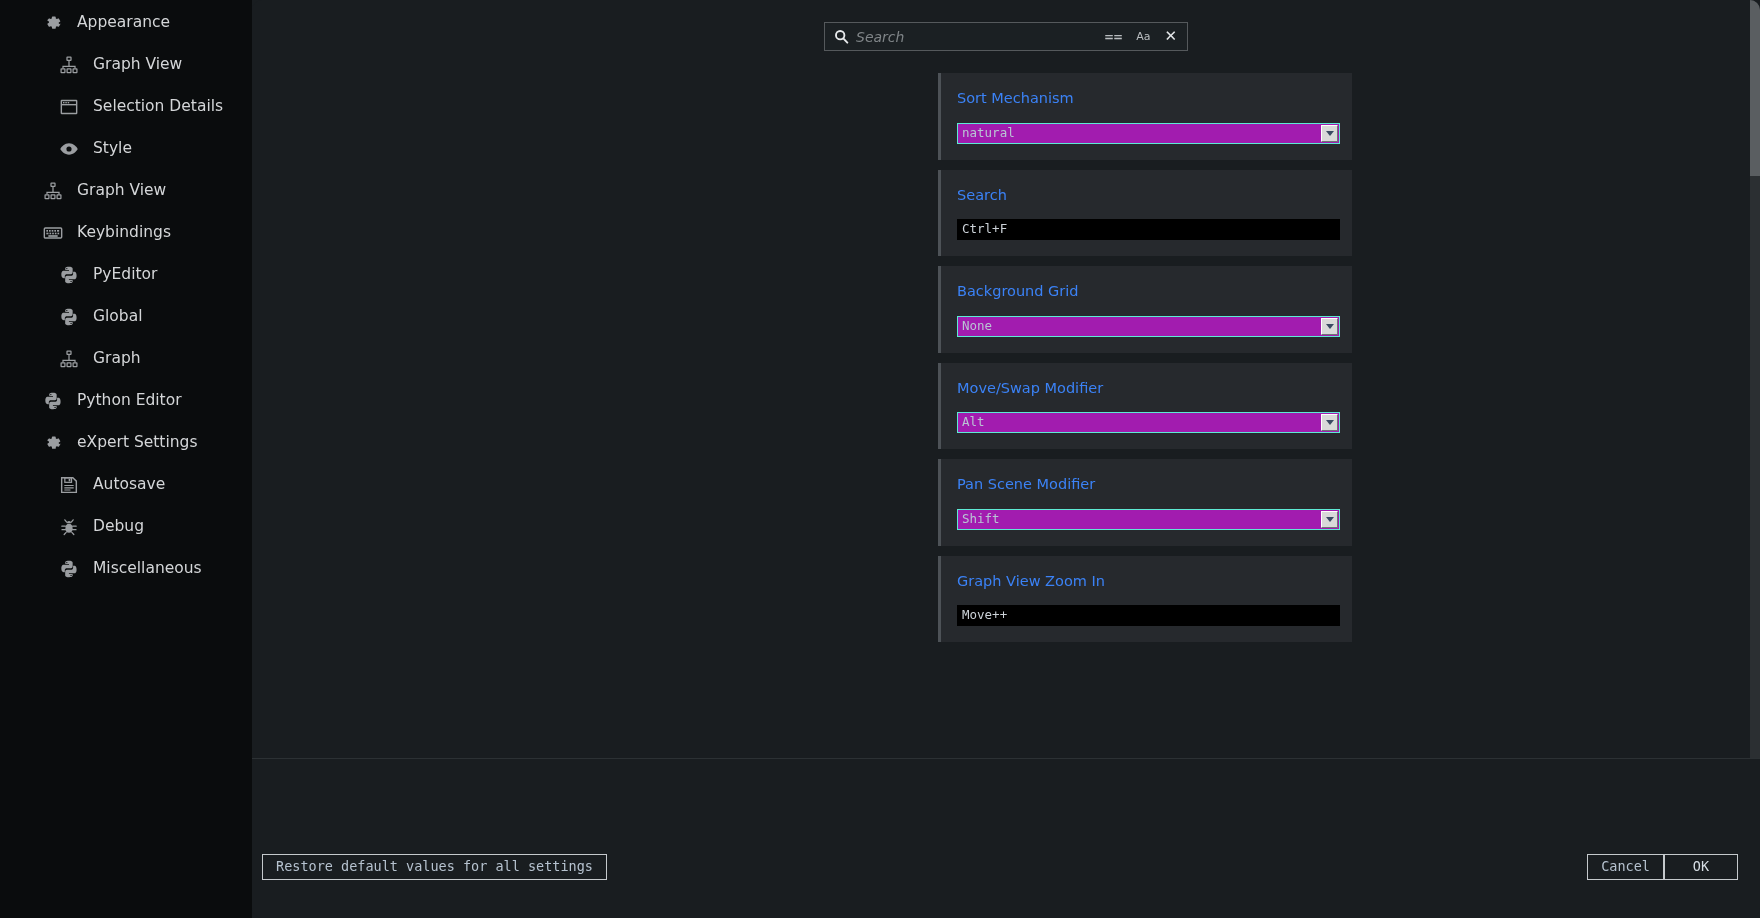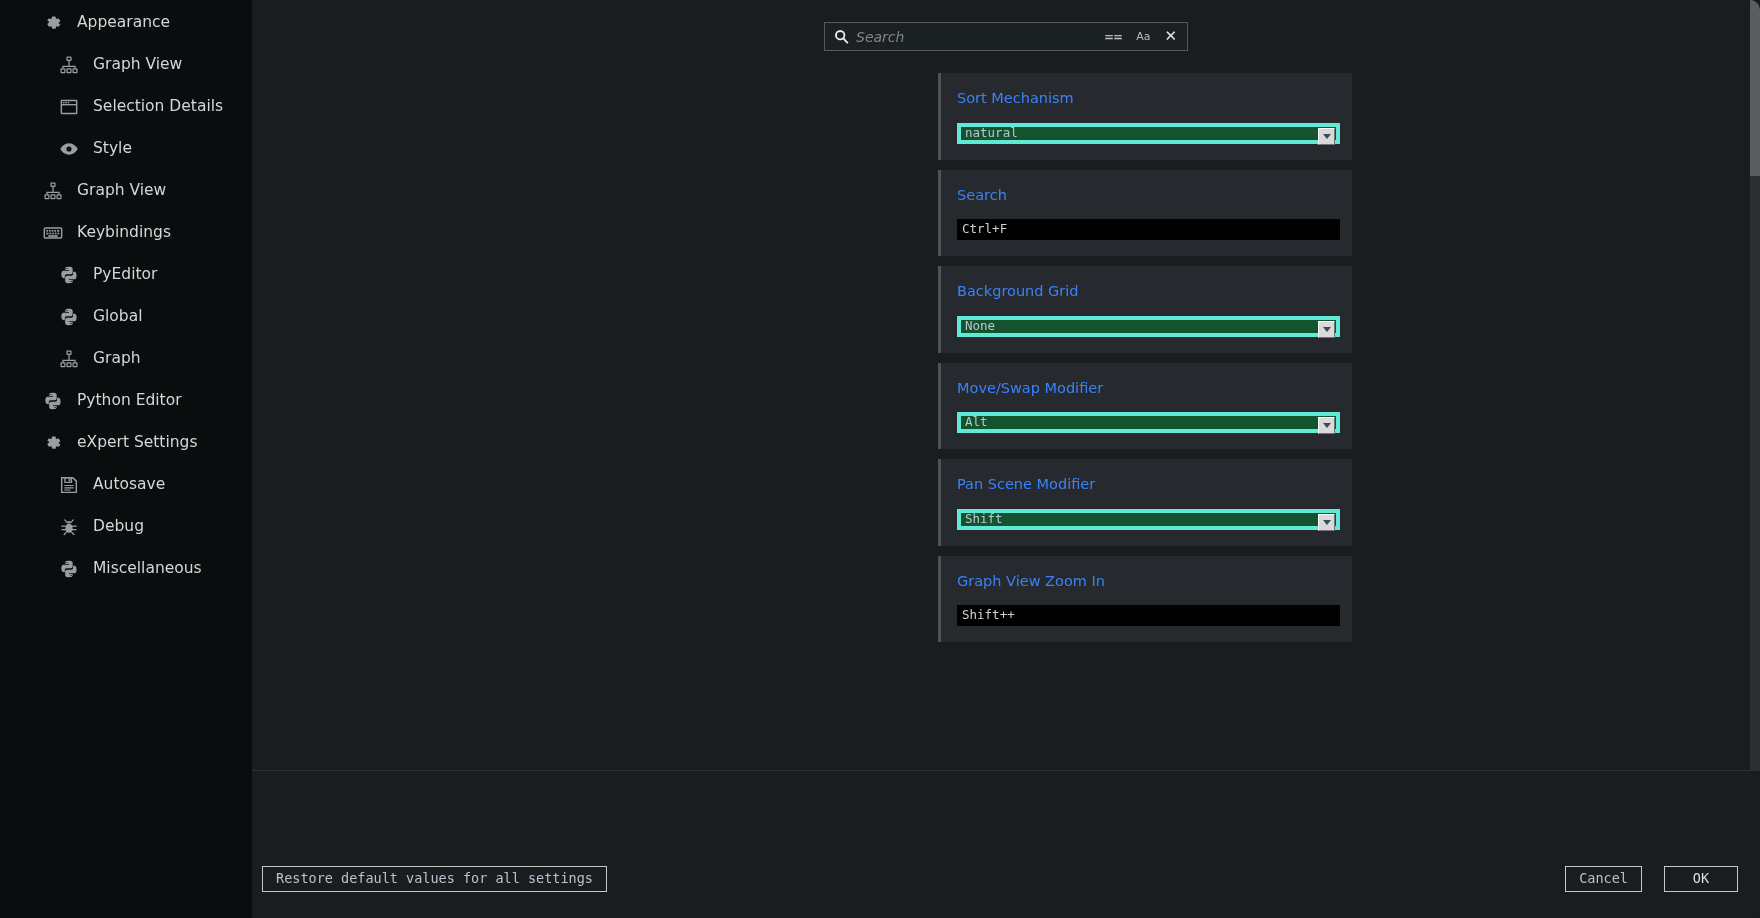--- a/index.html
+++ b/index.html
@@ -141,22 +141,22 @@
     line-height: 1;
     margin-bottom: 17px;
   }
 
   
   .combo {
     position: relative;
     display: flex;
     align-items: center;
     height: 21px;
-    background: #14532d;
-    border: 4px solid #5eead4;
+    background: #a21caf;
+    border: 1px solid #5eead4;
     padding-left: 4px;
   }
   .combo-value {
     flex: 1 1 auto;
     color: #b9c4d4;
     font-family: "DejaVu Sans Mono", "Liberation Mono", monospace;
     font-size: 12.5px;
     line-height: 1;
     white-space: nowrap;
     overflow: hidden;
@@ -197,21 +197,21 @@
   .keyfield-value {
     color: #ccd2d8;
     font-family: "DejaVu Sans Mono", "Liberation Mono", monospace;
     font-size: 12.5px;
     line-height: 1;
   }
 
   
   .footer {
     position: absolute;
-    left: 0; right: 0; bottom: 0;
+    left: 0; right: 0; bottom: 12px;
     height: 148px;
     background: #191d20;
     border-top: 1px solid #2c3134;
   }
   .footer-inner {
     position: absolute;
     left: 0; right: 0;
     bottom: 0;
     height: 78px;
     display: flex;
@@ -226,21 +226,21 @@
     font-family: "DejaVu Sans Mono", "Liberation Mono", monospace;
     font-size: 13.5px;
     height: 26px;
     padding: 0 13px;
     cursor: pointer;
     line-height: 1;
     display: flex;
     align-items: center;
     justify-content: center;
   }
-  .footer-right { display: flex; gap: 22px; }
+  .footer-right { display: flex; }
   .btn.cancel { min-width: 74px; }
   .btn.ok { min-width: 74px; color: #d6dde4; }
 
   
   .scrollbar {
     position: absolute;
     top: 0;
     right: 0;
     width: 10px;
     bottom: 148px;
@@ -473,21 +473,21 @@
             <div class="combo">
               <span class="combo-value">Shift</span>
               <span class="combo-arrow">
                 <i></i>
               </span>
             </div>
           </div>
           <div class="card">
             <div class="card-label">Graph View Zoom In</div>
             <div class="keyfield">
-              <span class="keyfield-value">Shift++</span>
+              <span class="keyfield-value">Move++</span>
             </div>
           </div>
         </div>
 
     </div>
 
     <div class="scrollbar">
       <div class="scrollbar-thumb"></div>
     </div>
 

